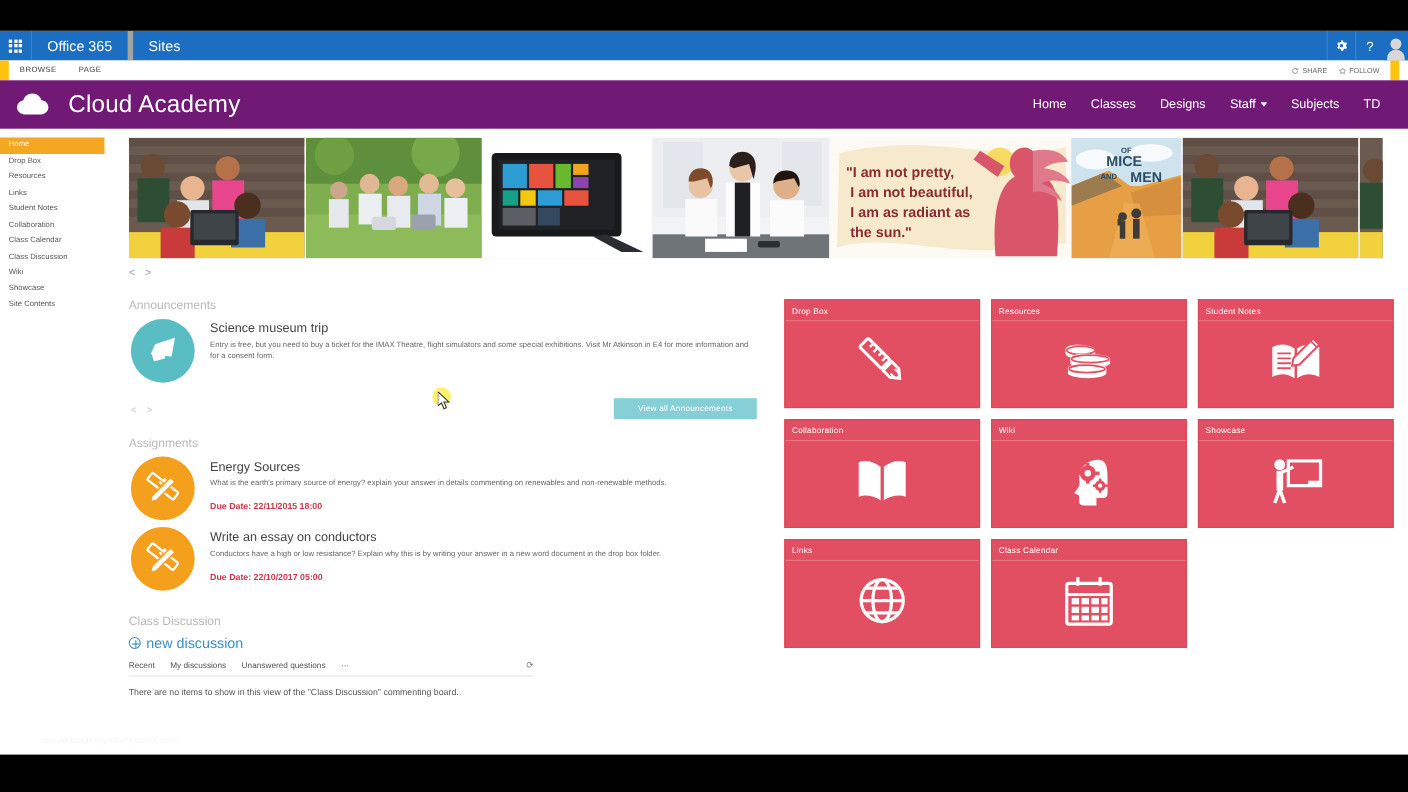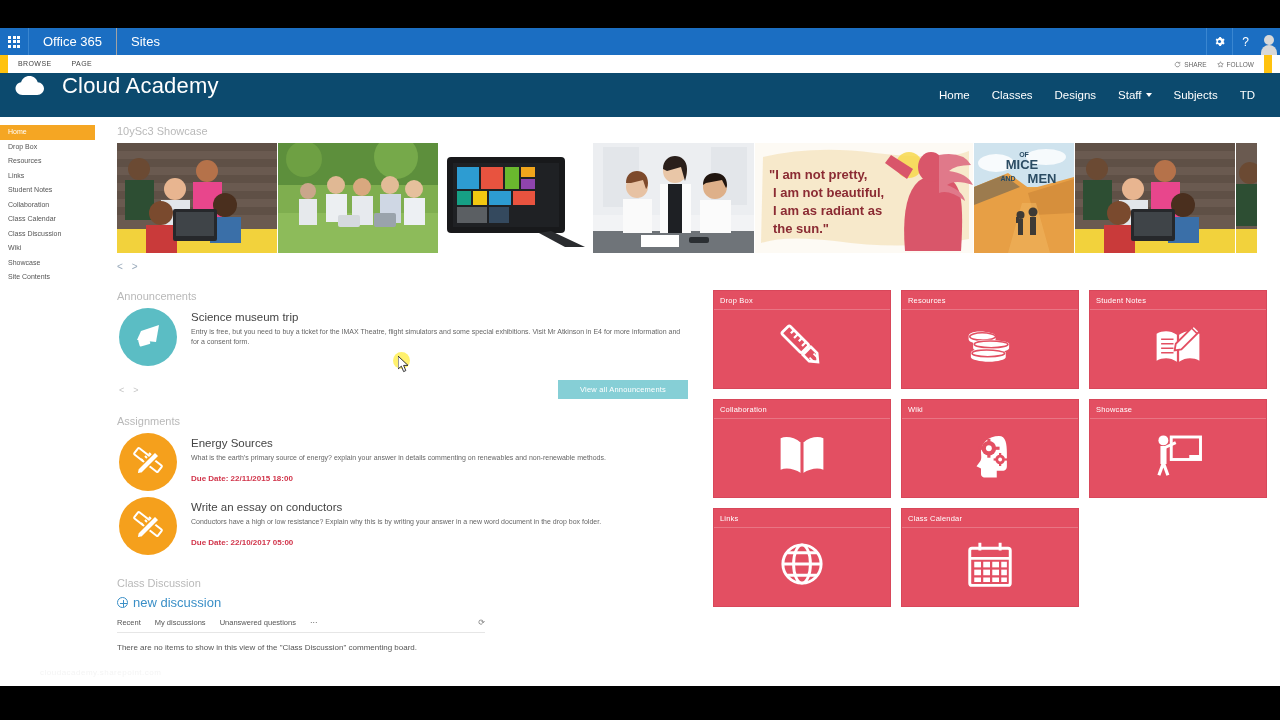--- a/index.html
+++ b/index.html
@@ -25,21 +25,21 @@
     cursor:pointer; flex:0 0 auto;
   }
   .waffle-grid { display:grid; grid-template-columns:repeat(3,3px); grid-template-rows:repeat(3,3px); gap:1.5px; }
   .waffle-grid i { display:block; width:3px; height:3px; background:#fff; }
   .suite-brand {
     font-size:13px; padding:0 14px; height:27px; line-height:27px;
     border-left:1px solid #3a86d0; cursor:pointer; white-space:nowrap;
   }
   .suite-sites {
     font-size:13px; padding:0 14px; height:27px; line-height:27px;
-    border-left:1px solid #a3a3a3; cursor:pointer; white-space:nowrap;
+    border-left:5px solid #a3a3a3; cursor:pointer; white-space:nowrap;
   }
   .suite-right { margin-left:auto; display:flex; align-items:center; height:27px; }
   .suite-ic {
     width:26px; height:27px; display:flex; align-items:center; justify-content:center;
     border-left:1px solid #3a86d0; font-size:12px; cursor:pointer; color:#fff;
   }
   .suite-ic.gear svg { display:block; }
   .avatarbox { width:22px; height:27px; background:#1b6ec2; display:flex; align-items:flex-end; justify-content:center; overflow:hidden; }
   .avatar-silhouette { width:16px; height:20px; position:relative; }
   .avatar-silhouette .head { position:absolute; left:3px; top:0; width:10px; height:10px; border-radius:50%; background:#d8d8d8; }
@@ -56,21 +56,21 @@
     line-height:18px; cursor:pointer; white-space:nowrap;
   }
   .ribbon-right { margin-left:auto; display:flex; align-items:center; gap:10px; padding-right:8px; }
   .ribbon-act { display:flex; align-items:center; gap:3px; font-size:6.5px; color:#666; cursor:pointer; }
   .ribbon-act svg { display:block; }
   .ribbon-edge { width:8px; height:18px; background:#ffc20e; }
 
   
   .siteheader {
     position:absolute; left:0; top:73px; width:1280px; height:44px;
-    background:#0c4a6e; display:flex; align-items:flex-start;
+    background:#701a75; display:flex; align-items:center;
   }
   .cloud-logo { margin-left:12px; width:40px; height:26px; position:relative; flex:0 0 auto; }
   .site-title { color:#fff; font-size:22px; margin-left:10px; font-weight:400; letter-spacing:.2px; white-space:nowrap; }
   .topnav { margin-left:auto; display:flex; align-items:center; gap:0; padding-right:14px; }
   .topnav a {
     color:#fff; font-size:11.5px; text-decoration:none; padding:0 11px;
     line-height:44px; white-space:nowrap; cursor:pointer; display:flex; align-items:center; gap:4px;
   }
   .caret-dn { width:0;height:0;border-left:3px solid transparent;border-right:3px solid transparent;border-top:4px solid #fff; display:inline-block; }
 
@@ -260,21 +260,20 @@
     <div class="item">Collaboration</div>
     <div class="item">Class Calendar</div>
     <div class="item">Class Discussion</div>
     <div class="item">Wiki</div>
     <div class="item">Showcase</div>
     <div class="item">Site Contents</div>
   </div>
 
   <div class="content">
 
-    <div class="sec-title">10ySc3 Showcase</div>
     <div class="carousel">
 
       <div class="cslide" style="width:160px">
         <svg width="160" height="110" viewBox="0 0 160 110">
           <rect width="160" height="110" fill="#6a5a50"></rect>
           <g opacity=".35" fill="#4b3e36">
             <rect x="0" y="0" width="160" height="8"></rect>
               <rect x="0" y="16" width="160" height="8"></rect>
             <rect x="0" y="32" width="160" height="8"></rect>
               <rect x="0" y="48" width="160" height="8"></rect>

